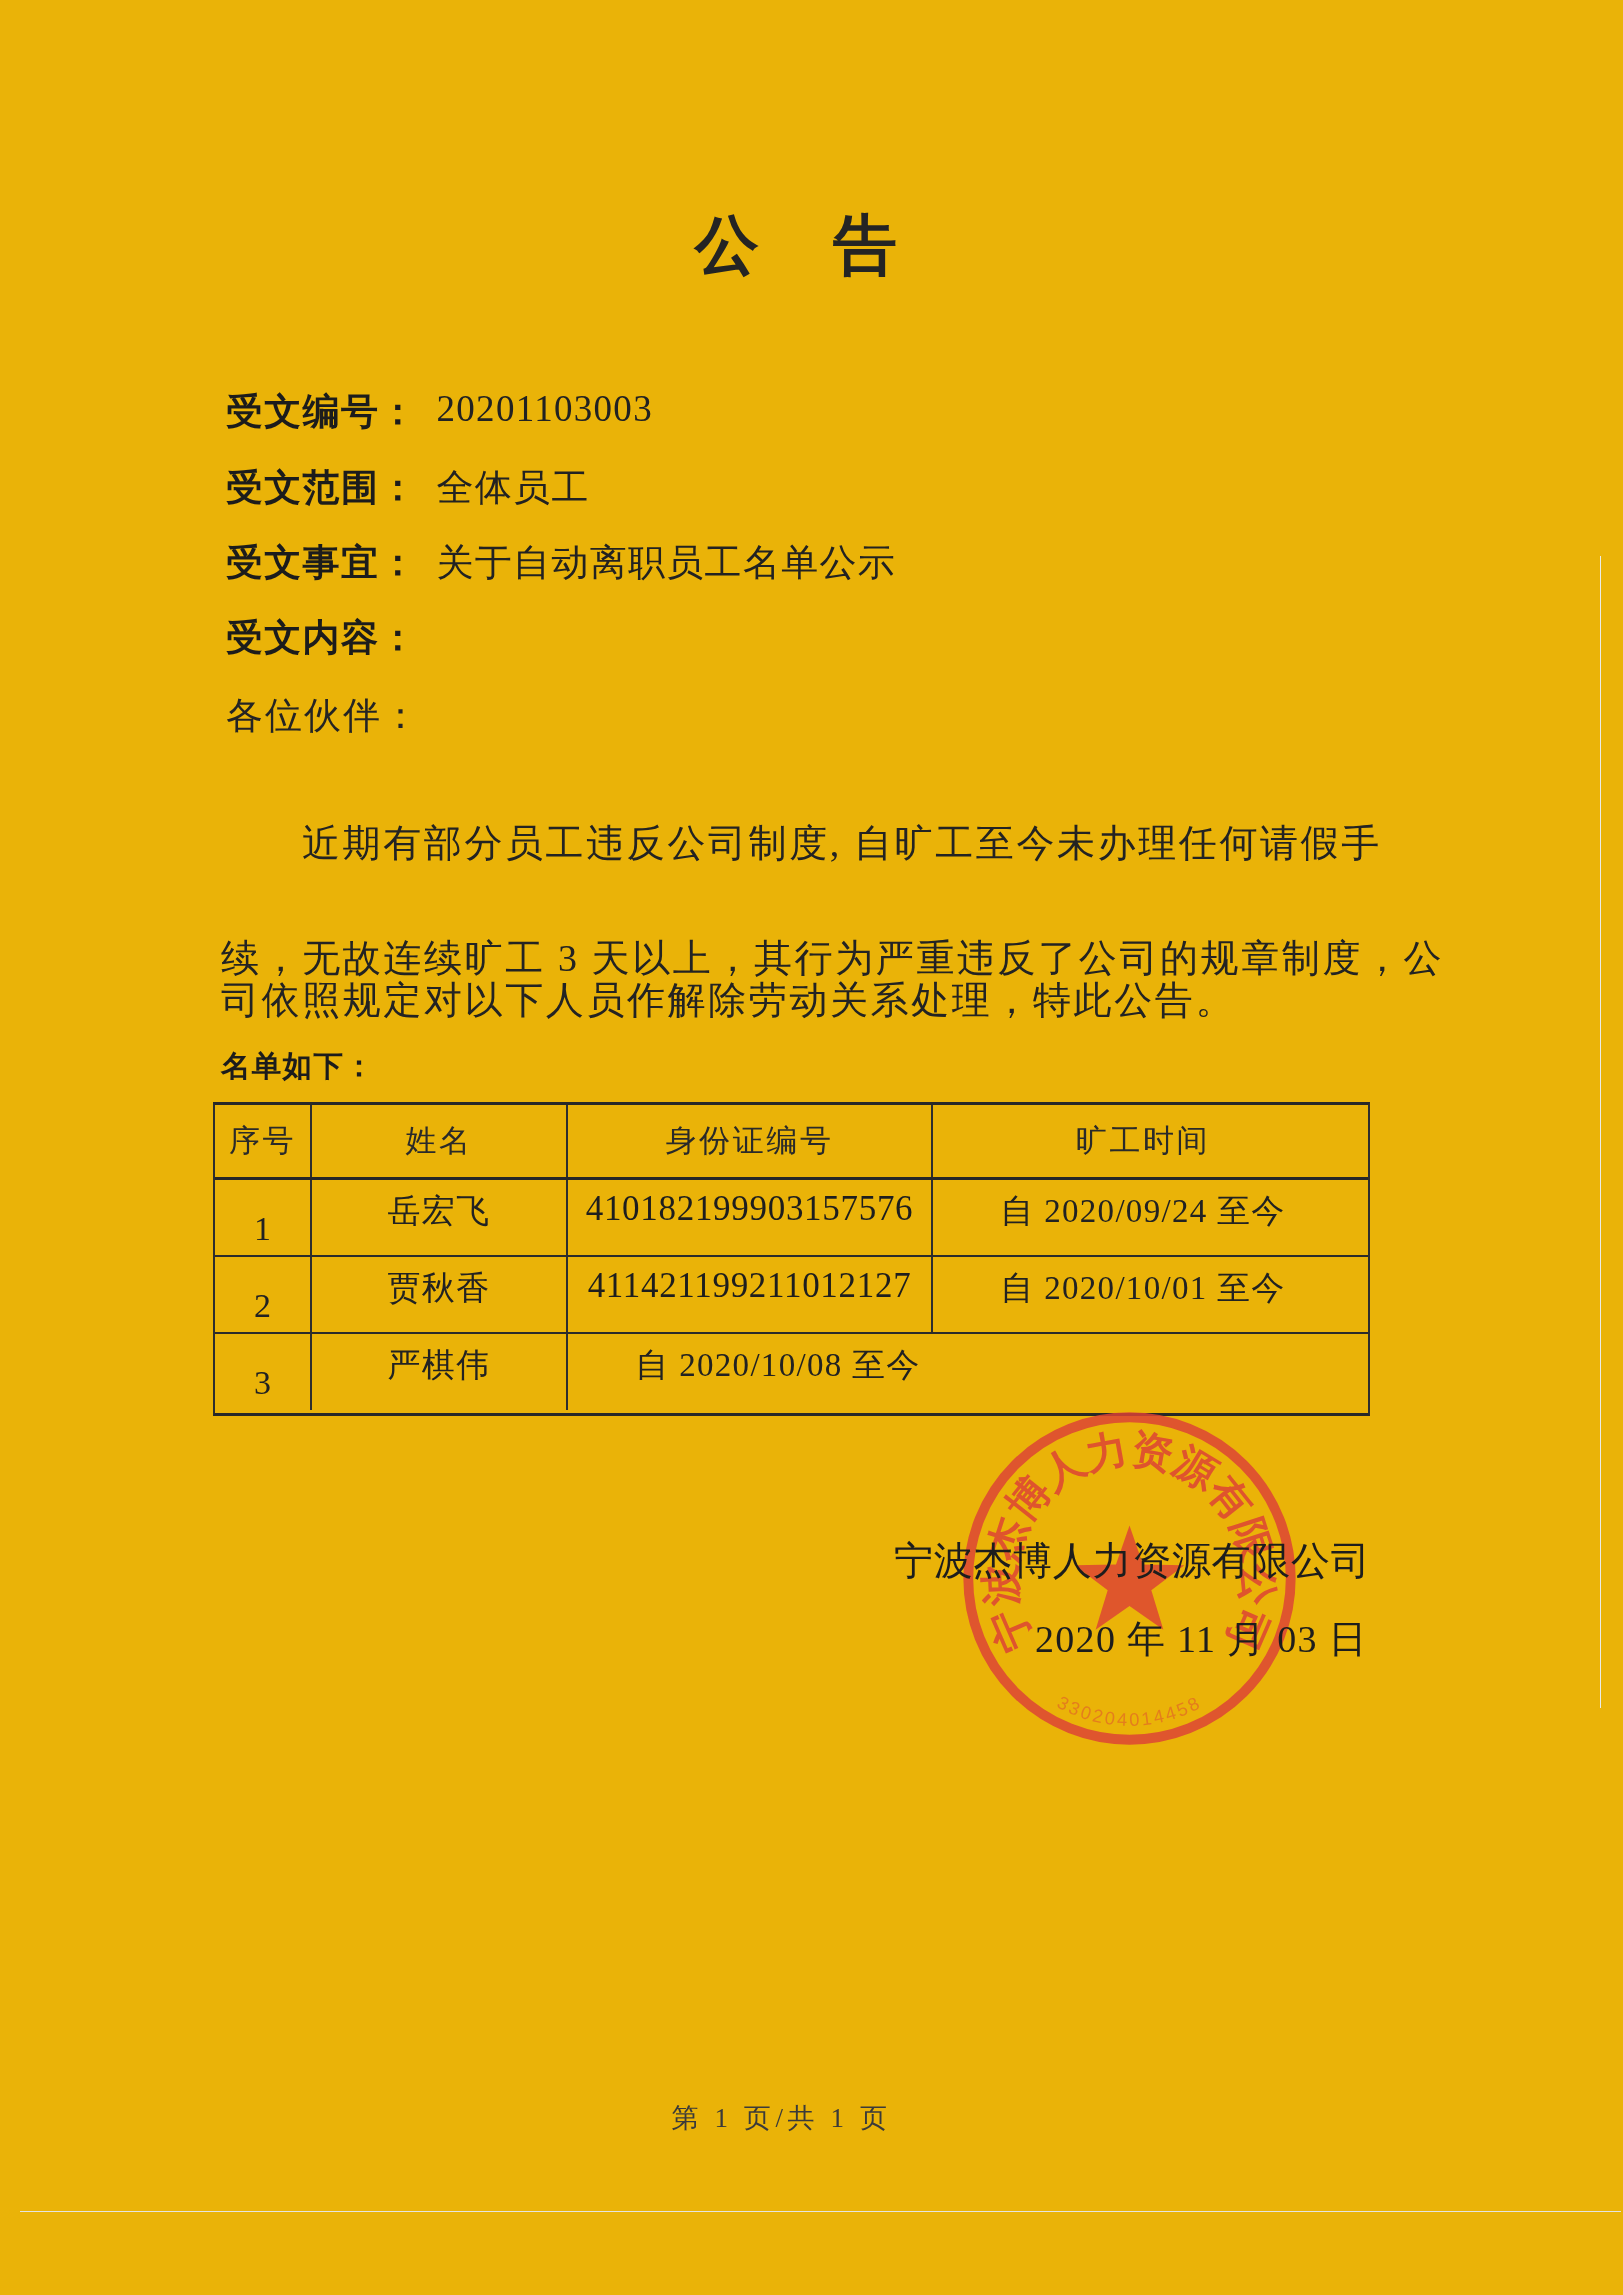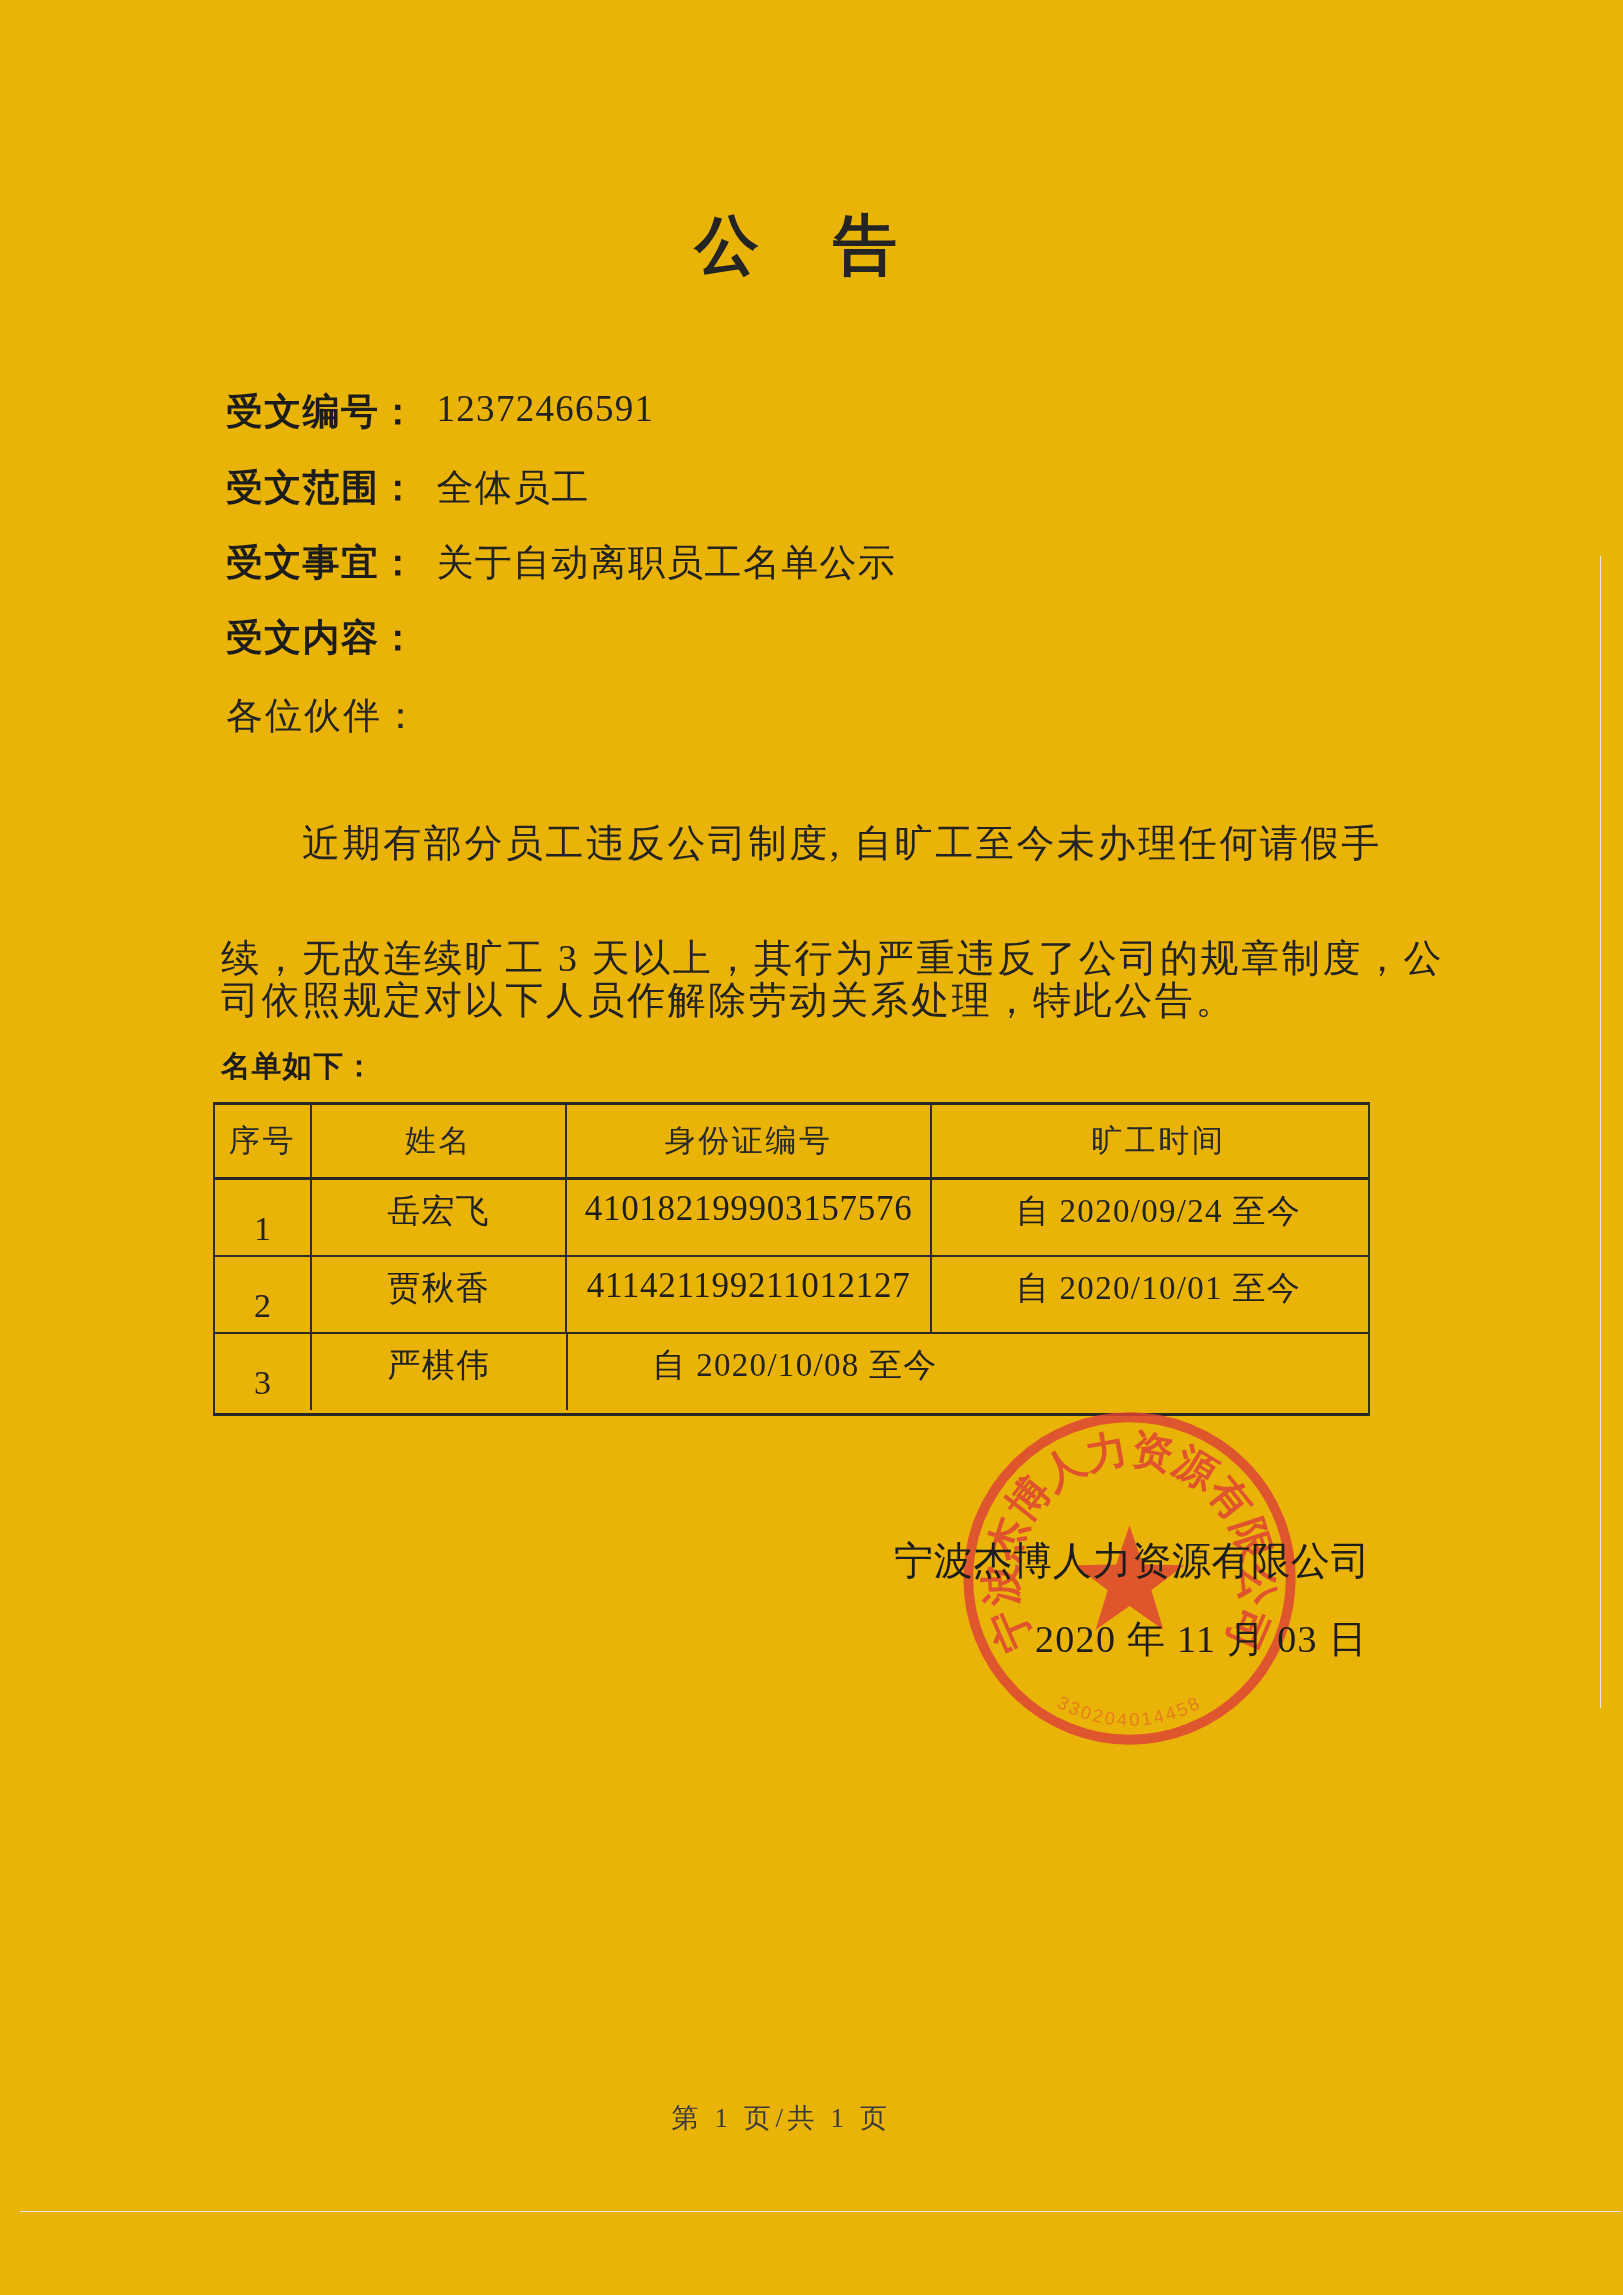--- a/index.html
+++ b/index.html
@@ -65,21 +65,21 @@
   .t-row{display:flex;box-sizing:border-box;}
   .t-row.header{height:75px;border-bottom:3.3px solid #272727;}
   .t-row.r1{height:77px;border-bottom:2.6px solid #2b2b2b;}
   .t-row.r2{height:77px;border-bottom:2.6px solid #2b2b2b;}
   .t-row.r3{height:76px;}
   .t-cell{
     box-sizing:border-box;
     border-right:2px solid #2e2e2e;
     overflow:hidden;
   }
-  .t-cell:last-child{border-right:none;margin-left:17px;}
+  .t-cell:last-child{border-right:none;}
   .c0{width:97px;} .c1{width:256px;} .c2{width:365px;} .c3{width:420px;}
   .header .t-cell{
     display:flex;align-items:center;justify-content:center;
     font-size:31px;color:#2a2a2a;letter-spacing:2.6px;
   }
   .t-row .t-cell{text-align:center;}
   .cell-top{padding-top:9.2px;font-size:33px;color:#222;letter-spacing:1.3px;}
   .cell-num{padding-top:30px;font-size:34px;color:#222;}
   .cell-id{padding-top:9.2px;font-size:35px;color:#1e1e1e;letter-spacing:0.7px;}
   
@@ -117,21 +117,21 @@
 </style>
 </head>
 <body>
 
 <div class="page">
 
   <div class="doc-title">公　告</div>
 
   <div class="meta-line m1">
     <span class="meta-label">受文编号：</span>
-    <span class="meta-value">12372466591</span>
+    <span class="meta-value">20201103003</span>
   </div>
   <div class="meta-line m2">
     <span class="meta-label">受文范围：</span>
     <span class="meta-value">全体员工</span>
   </div>
   <div class="meta-line m3">
     <span class="meta-label">受文事宜：</span>
     <span class="meta-value">关于自动离职员工名单公示</span>
   </div>
   <div class="meta-line m4">

